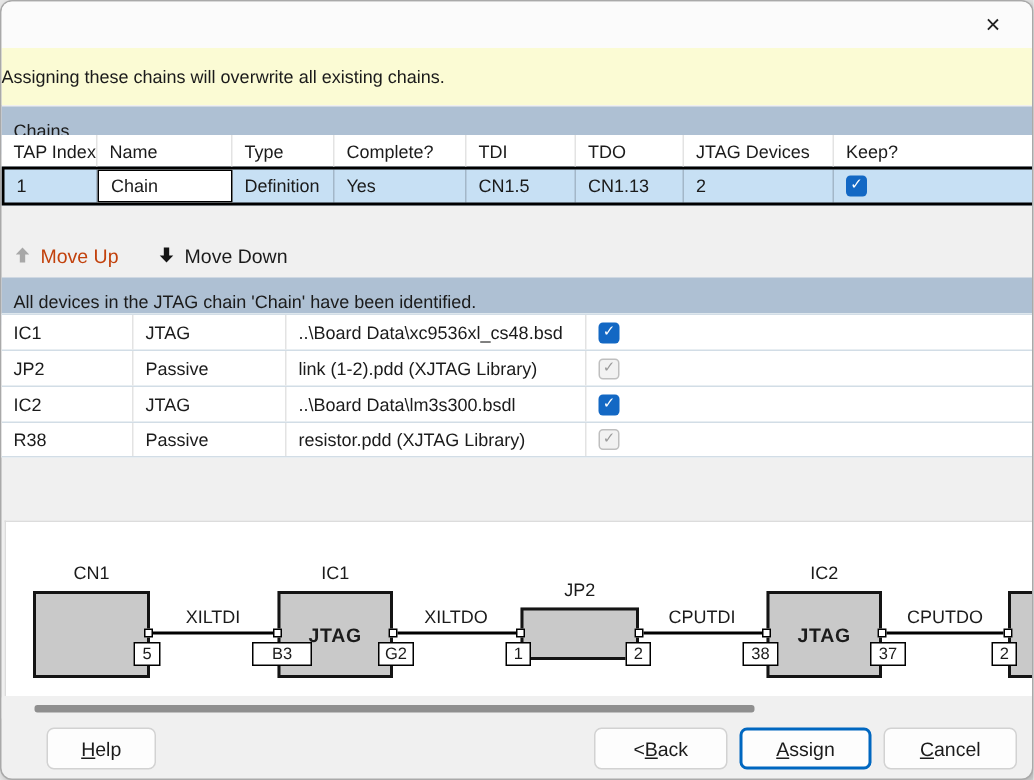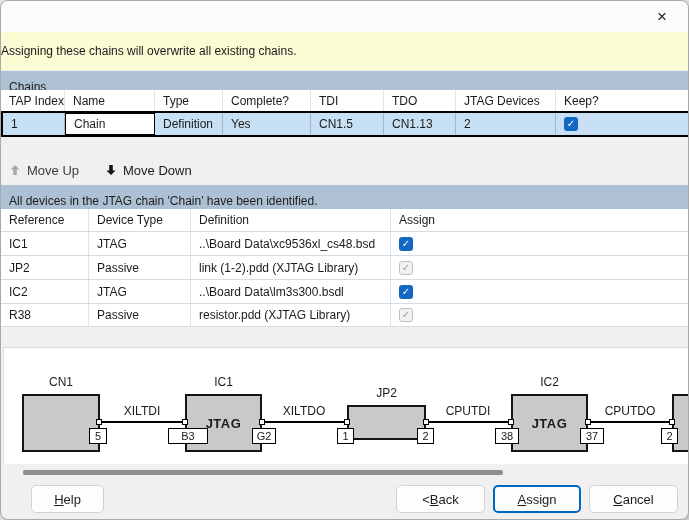--- a/index.html
+++ b/index.html
@@ -45,21 +45,21 @@
   .name-cell { background:#ffffff; border:1px solid #000 !important; }
   
   .checkbox { width:14px; height:14px; border-radius:3px; background:#1368c4;
     display:flex; align-items:center; justify-content:center;
     color:#fff; font-size:10px; line-height:1; }
   .checkbox.disabled { background:#f2f2f2; border:1px solid #bfbfbf; color:#9a9a9a; }
   
   .toolbar { position:absolute; left:0; top:156px; height:26px; display:flex;
     align-items:center; padding-left:8px; gap:26px; }
   .tool { display:flex; align-items:center; gap:6px; font-size:13px; color:#1b1b1b; }
-  .tool.disabled { color:#404040; }
+  .tool.disabled { color:#c2410c; }
   
   .devices-table { position:absolute; left:0; top:208px; width:689px; background:#fff; }
   .devices-table .thead { height:22px; }
   .d0{width:88px;} .d1{width:102px;} .d2{width:200px;} .d3{width:299px;}
   .dev-row { display:flex; height:24px; background:#fff;
     border-top:1px solid #d2dde6; }
   .dev-row:last-child { border-bottom:1px solid #d2dde6; }
   .dev-row .cell { padding-left:8px; display:flex; align-items:center;
     border-right:1px solid #e3e3e3; overflow:hidden; white-space:nowrap; }
   .dev-row .cell:last-child { border-right:none; }
@@ -147,26 +147,20 @@
       </svg>
       <span>Move Down</span>
     </div>
   </div>
 
   <div class="sec-header sec-devices">
     <span>All devices in the JTAG chain 'Chain' have been identified.</span>
   </div>
 
   <div class="devices-table">
-    <div class="thead">
-      <div class="cell d0">Reference</div>
-      <div class="cell d1">Device Type</div>
-      <div class="cell d2">Definition</div>
-      <div class="cell d3">Assign</div>
-    </div>
     <div class="dev-row">
       <div class="cell d0">IC1</div>
       <div class="cell d1">JTAG</div>
       <div class="cell d2">..\Board Data\xc9536xl_cs48.bsd</div>
       <div class="cell d3">
           <span class="checkbox">✓</span>
         </div>
     </div>
     <div class="dev-row">
       <div class="cell d0">JP2</div>

